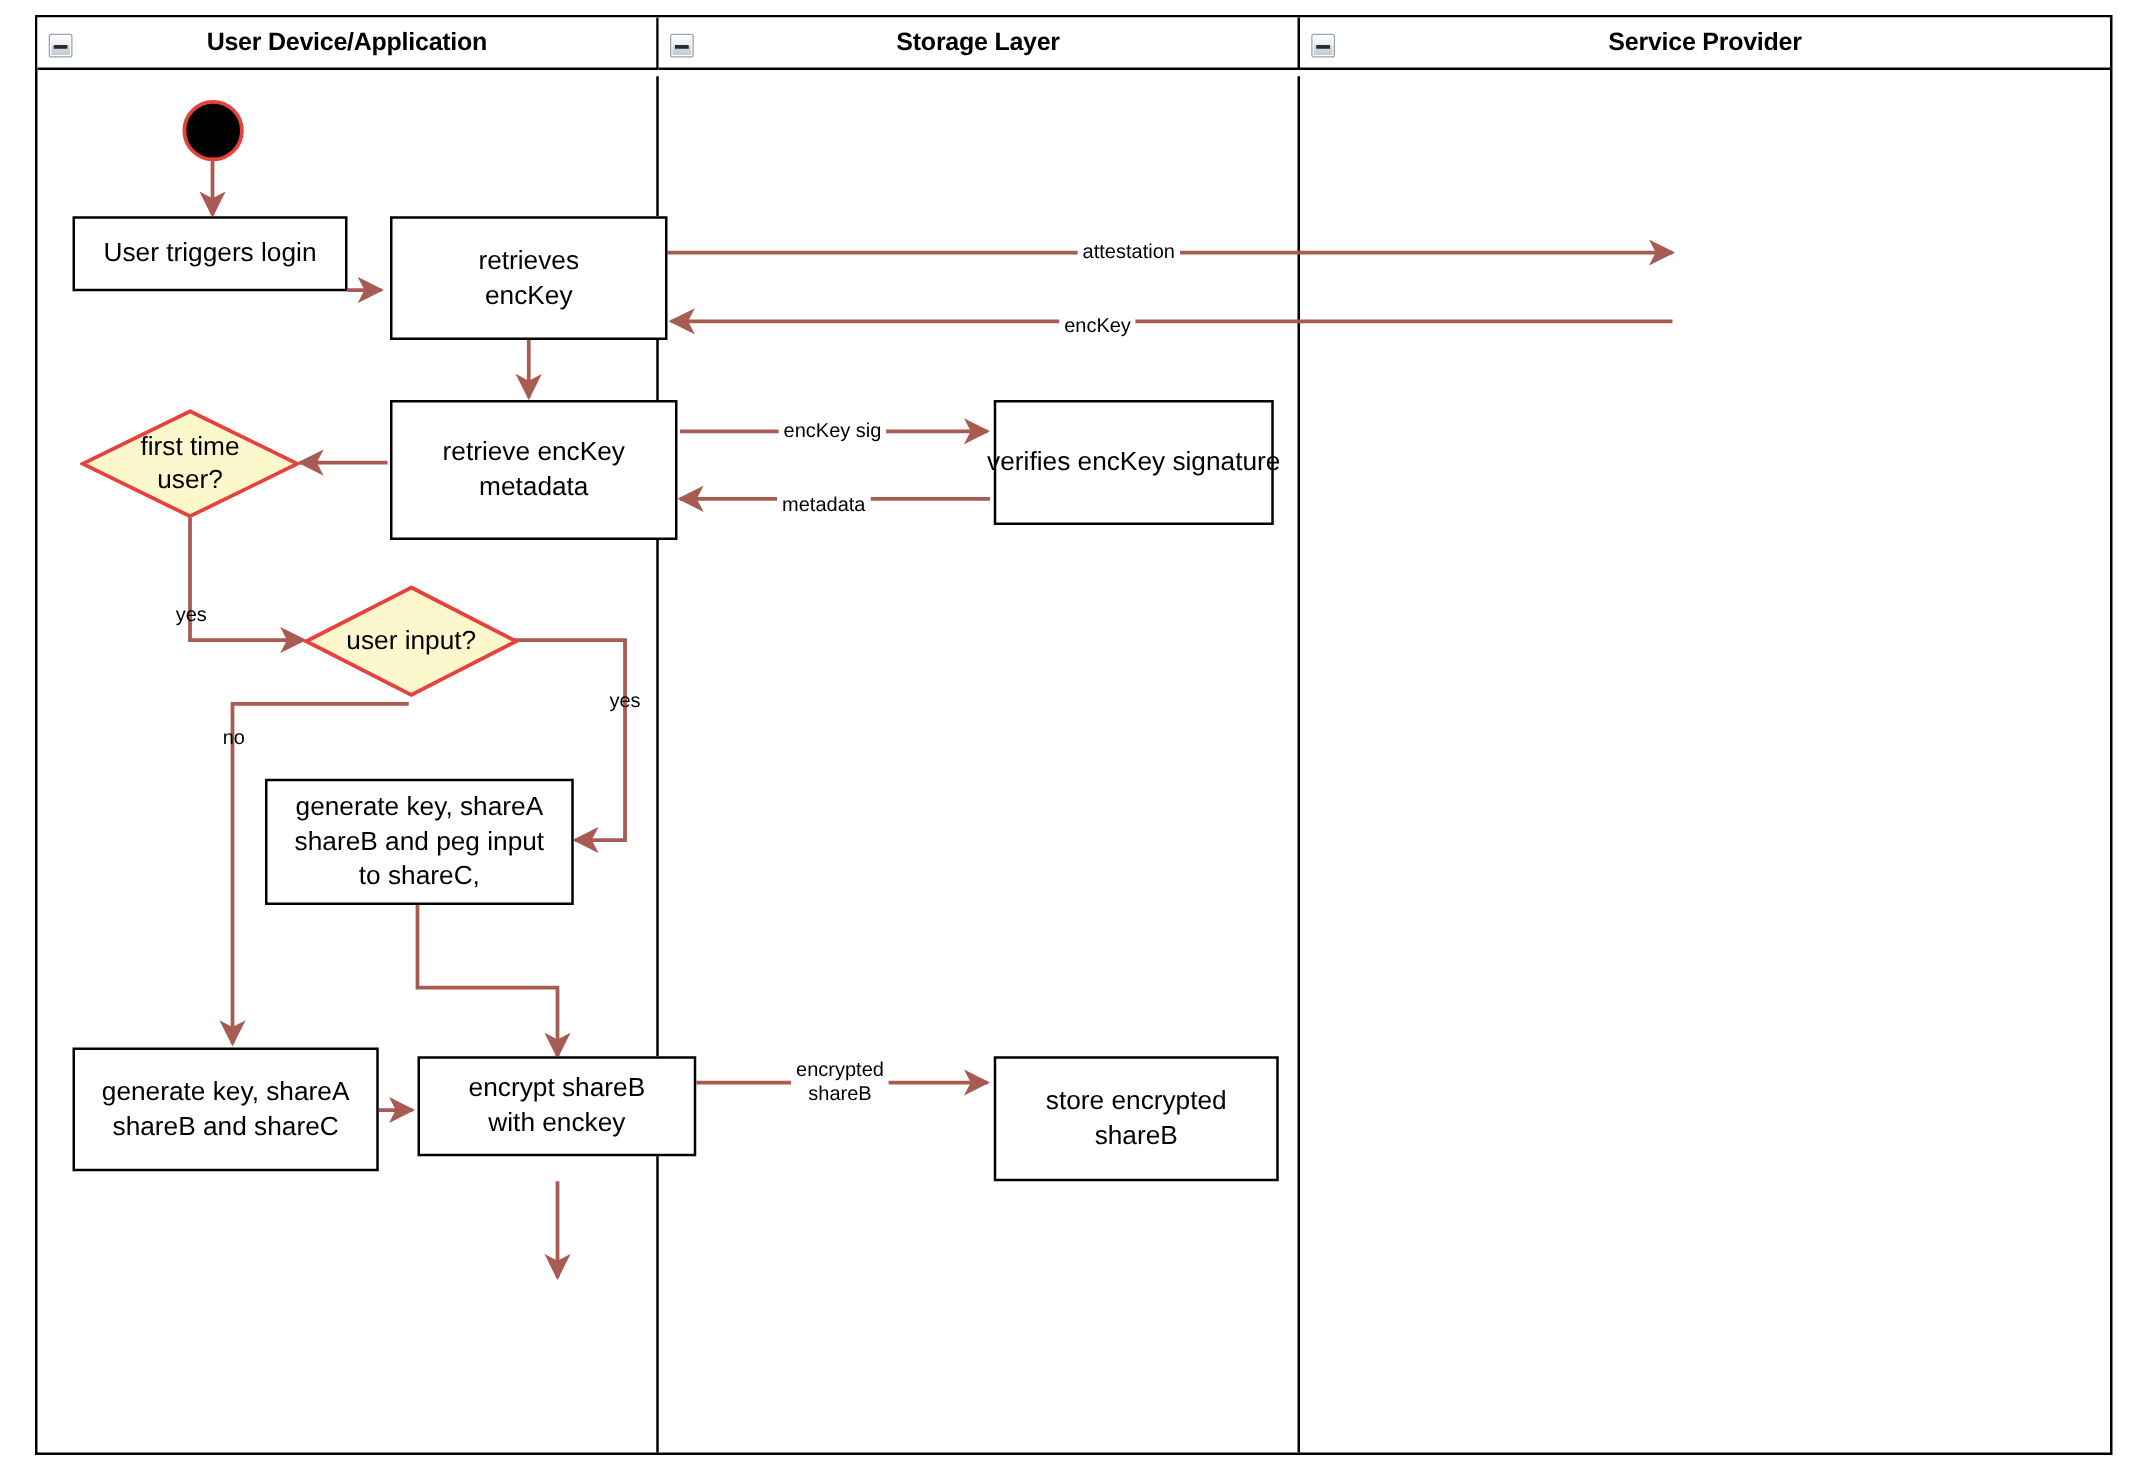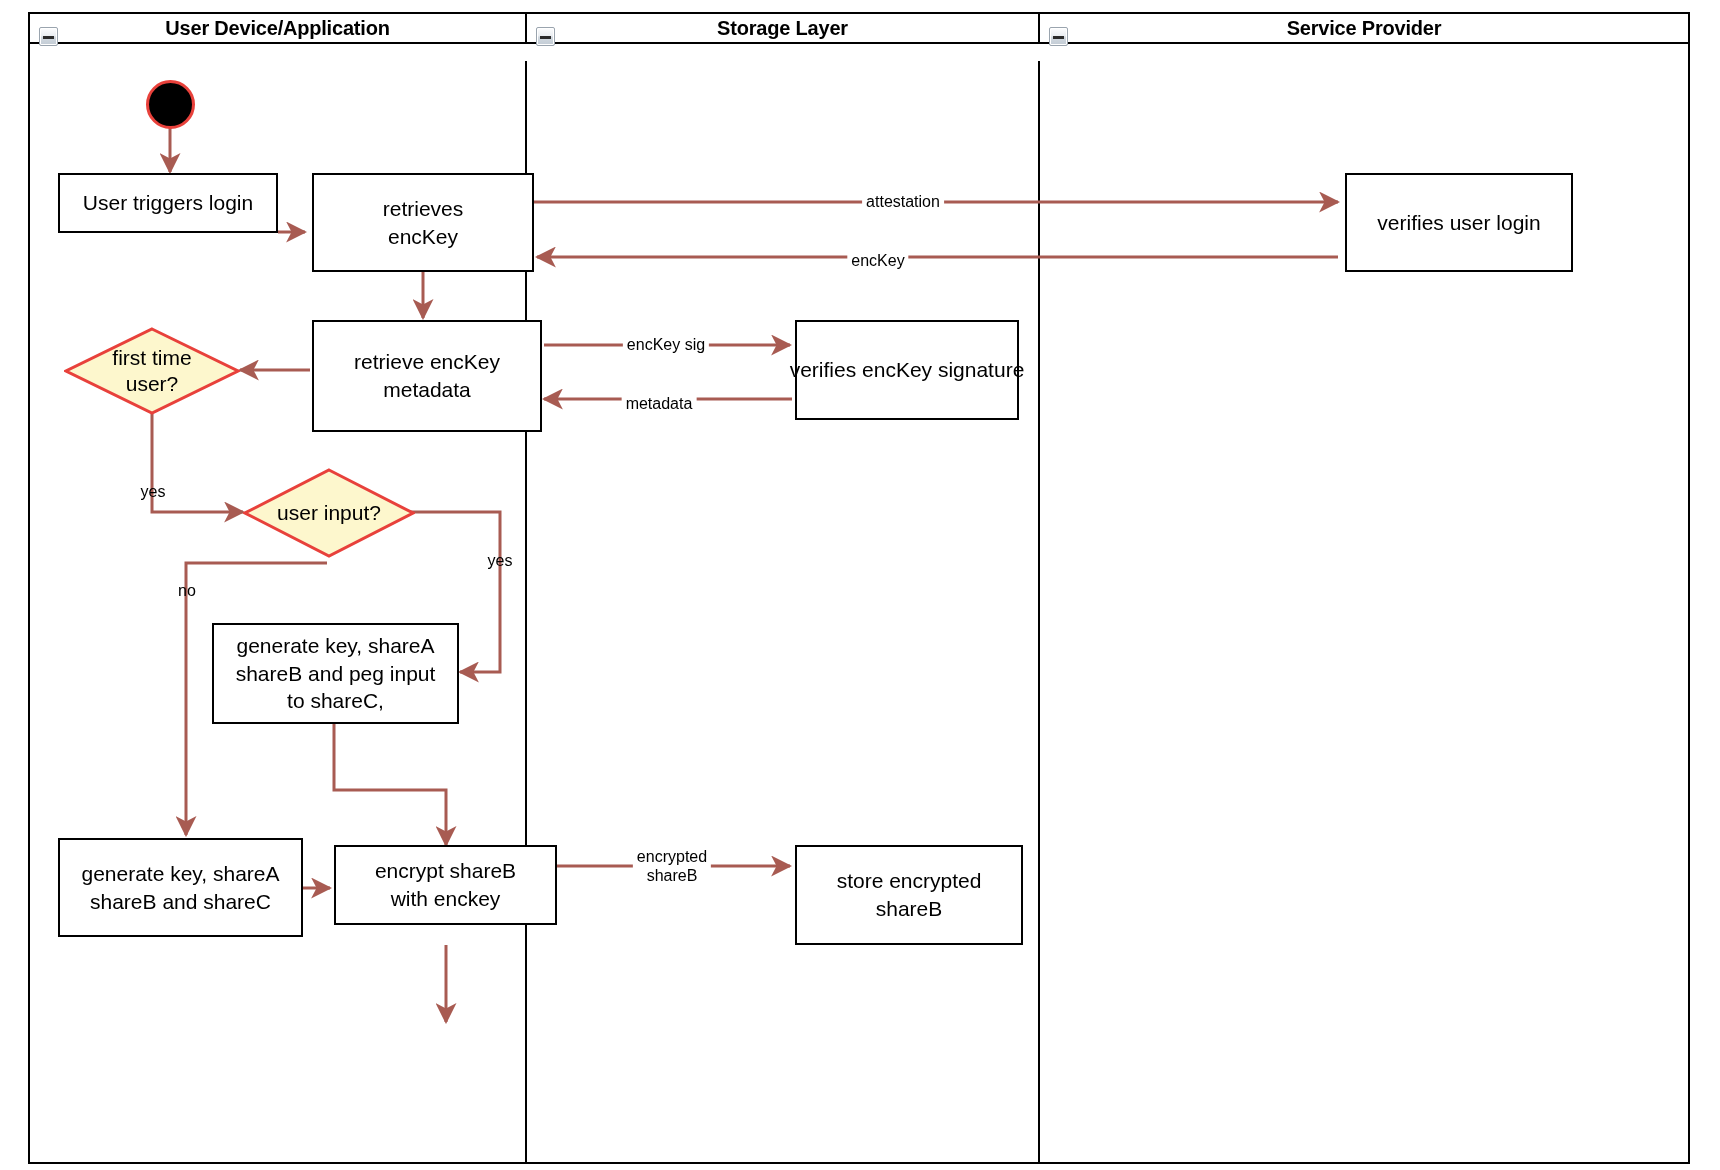--- a/index.html
+++ b/index.html
@@ -23,21 +23,21 @@
     top: 12px;
     width: 1662px;
     height: 1152px;
     border: 2px solid #000000;
     box-sizing: border-box;
     background: #ffffff;
   }
   .lane-head {
     position: absolute;
     top: 0;
-    height: 30px;
+    height: 42px;
     border-right: 2px solid #000000;
     border-bottom: 2px solid #000000;
     box-sizing: border-box;
     background: #ffffff;
   }
   .lane-head.last { border-right: none; }
   .lane-title {
     position: absolute;
     left: 0; right: 0; top: 0; bottom: 0;
     display: flex;
@@ -222,21 +222,20 @@
     </g>
   </svg>
 
   <div class="start-node" style="left:146px; top:80px;"></div>
 
   <div class="node box" style="left:58px; top:173px; width:220px; height:60px;">User triggers login</div>
 
   <div class="node box" style="left:312px; top:173px; width:222px; height:99px;">retrieves
 encKey</div>
 
-  <div class="node box" style="left:1345px; top:173px; width:228px; height:99px;">verifies user login</div>
 
   <div class="node box" style="left:312px; top:320px; width:230px; height:112px;">retrieve encKey
 metadata</div>
 
   <div class="node box overflow" style="left:795px; top:320px; width:224px; height:100px;">
     <span>verifies encKey signature</span>
   </div>
 
   <div class="decision" style="left:64px; top:327px; width:176px; height:88px;">
     <svg width="176" height="88" viewBox="0 0 176 88">

